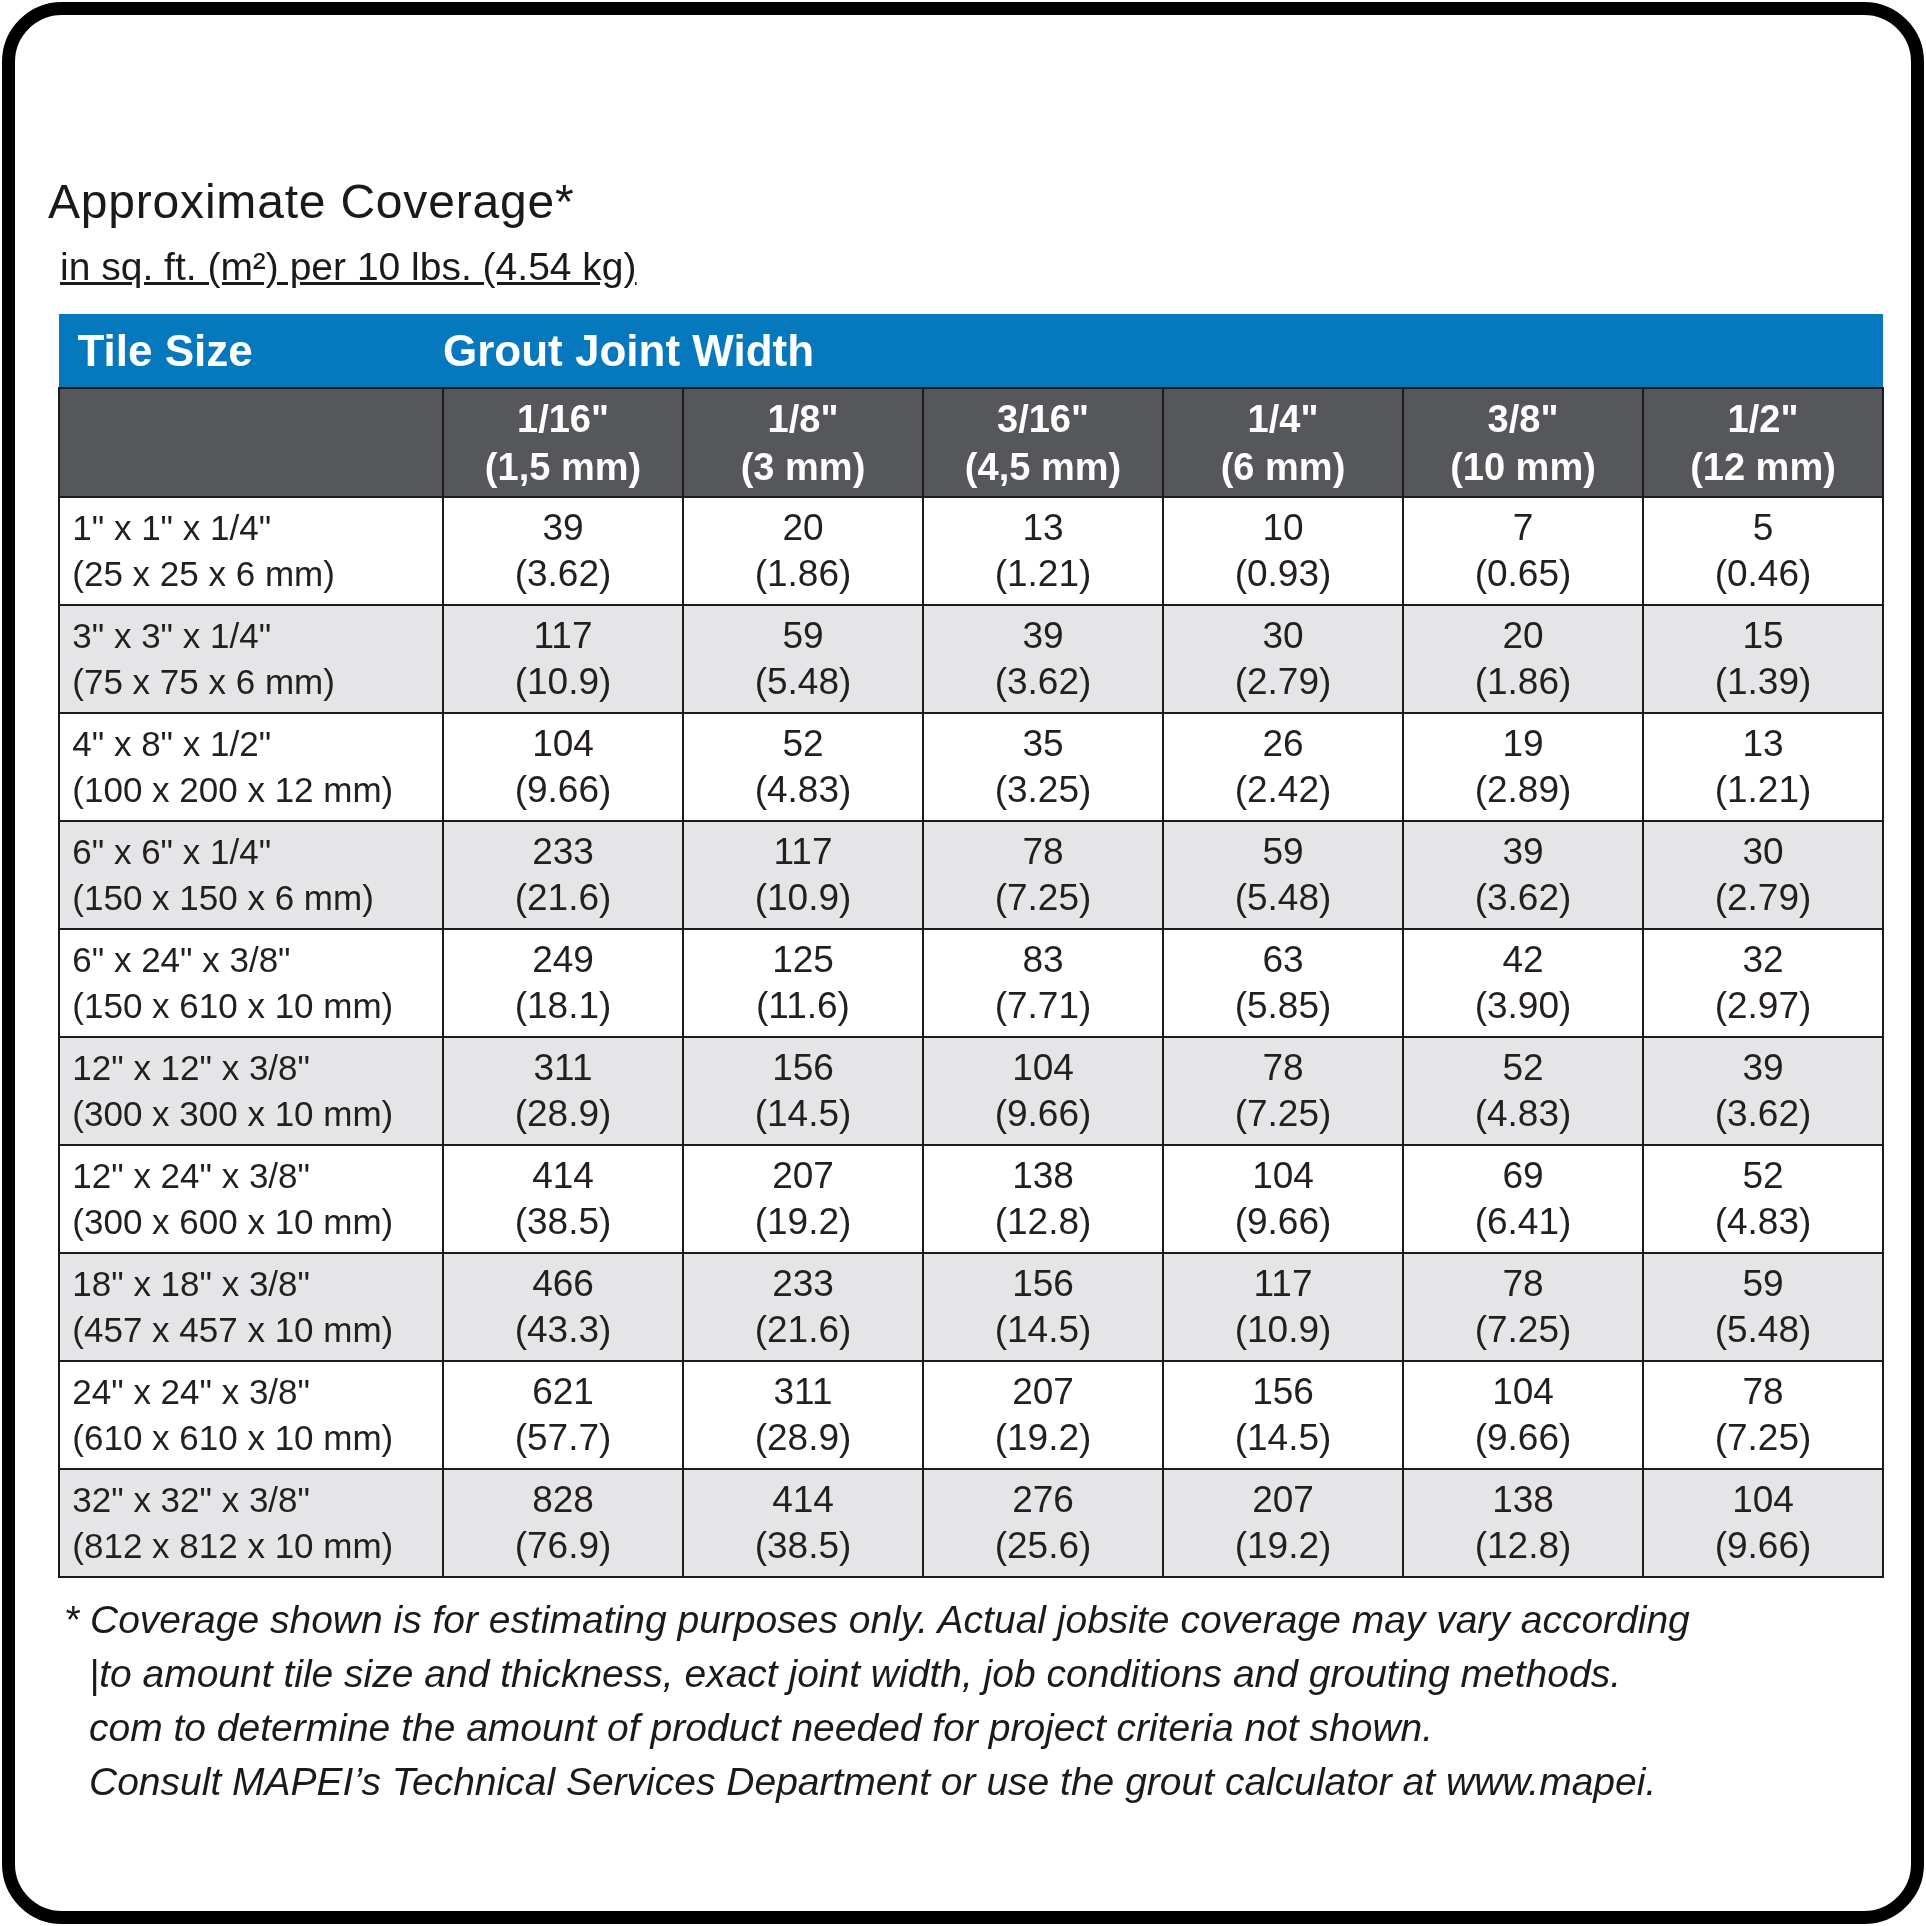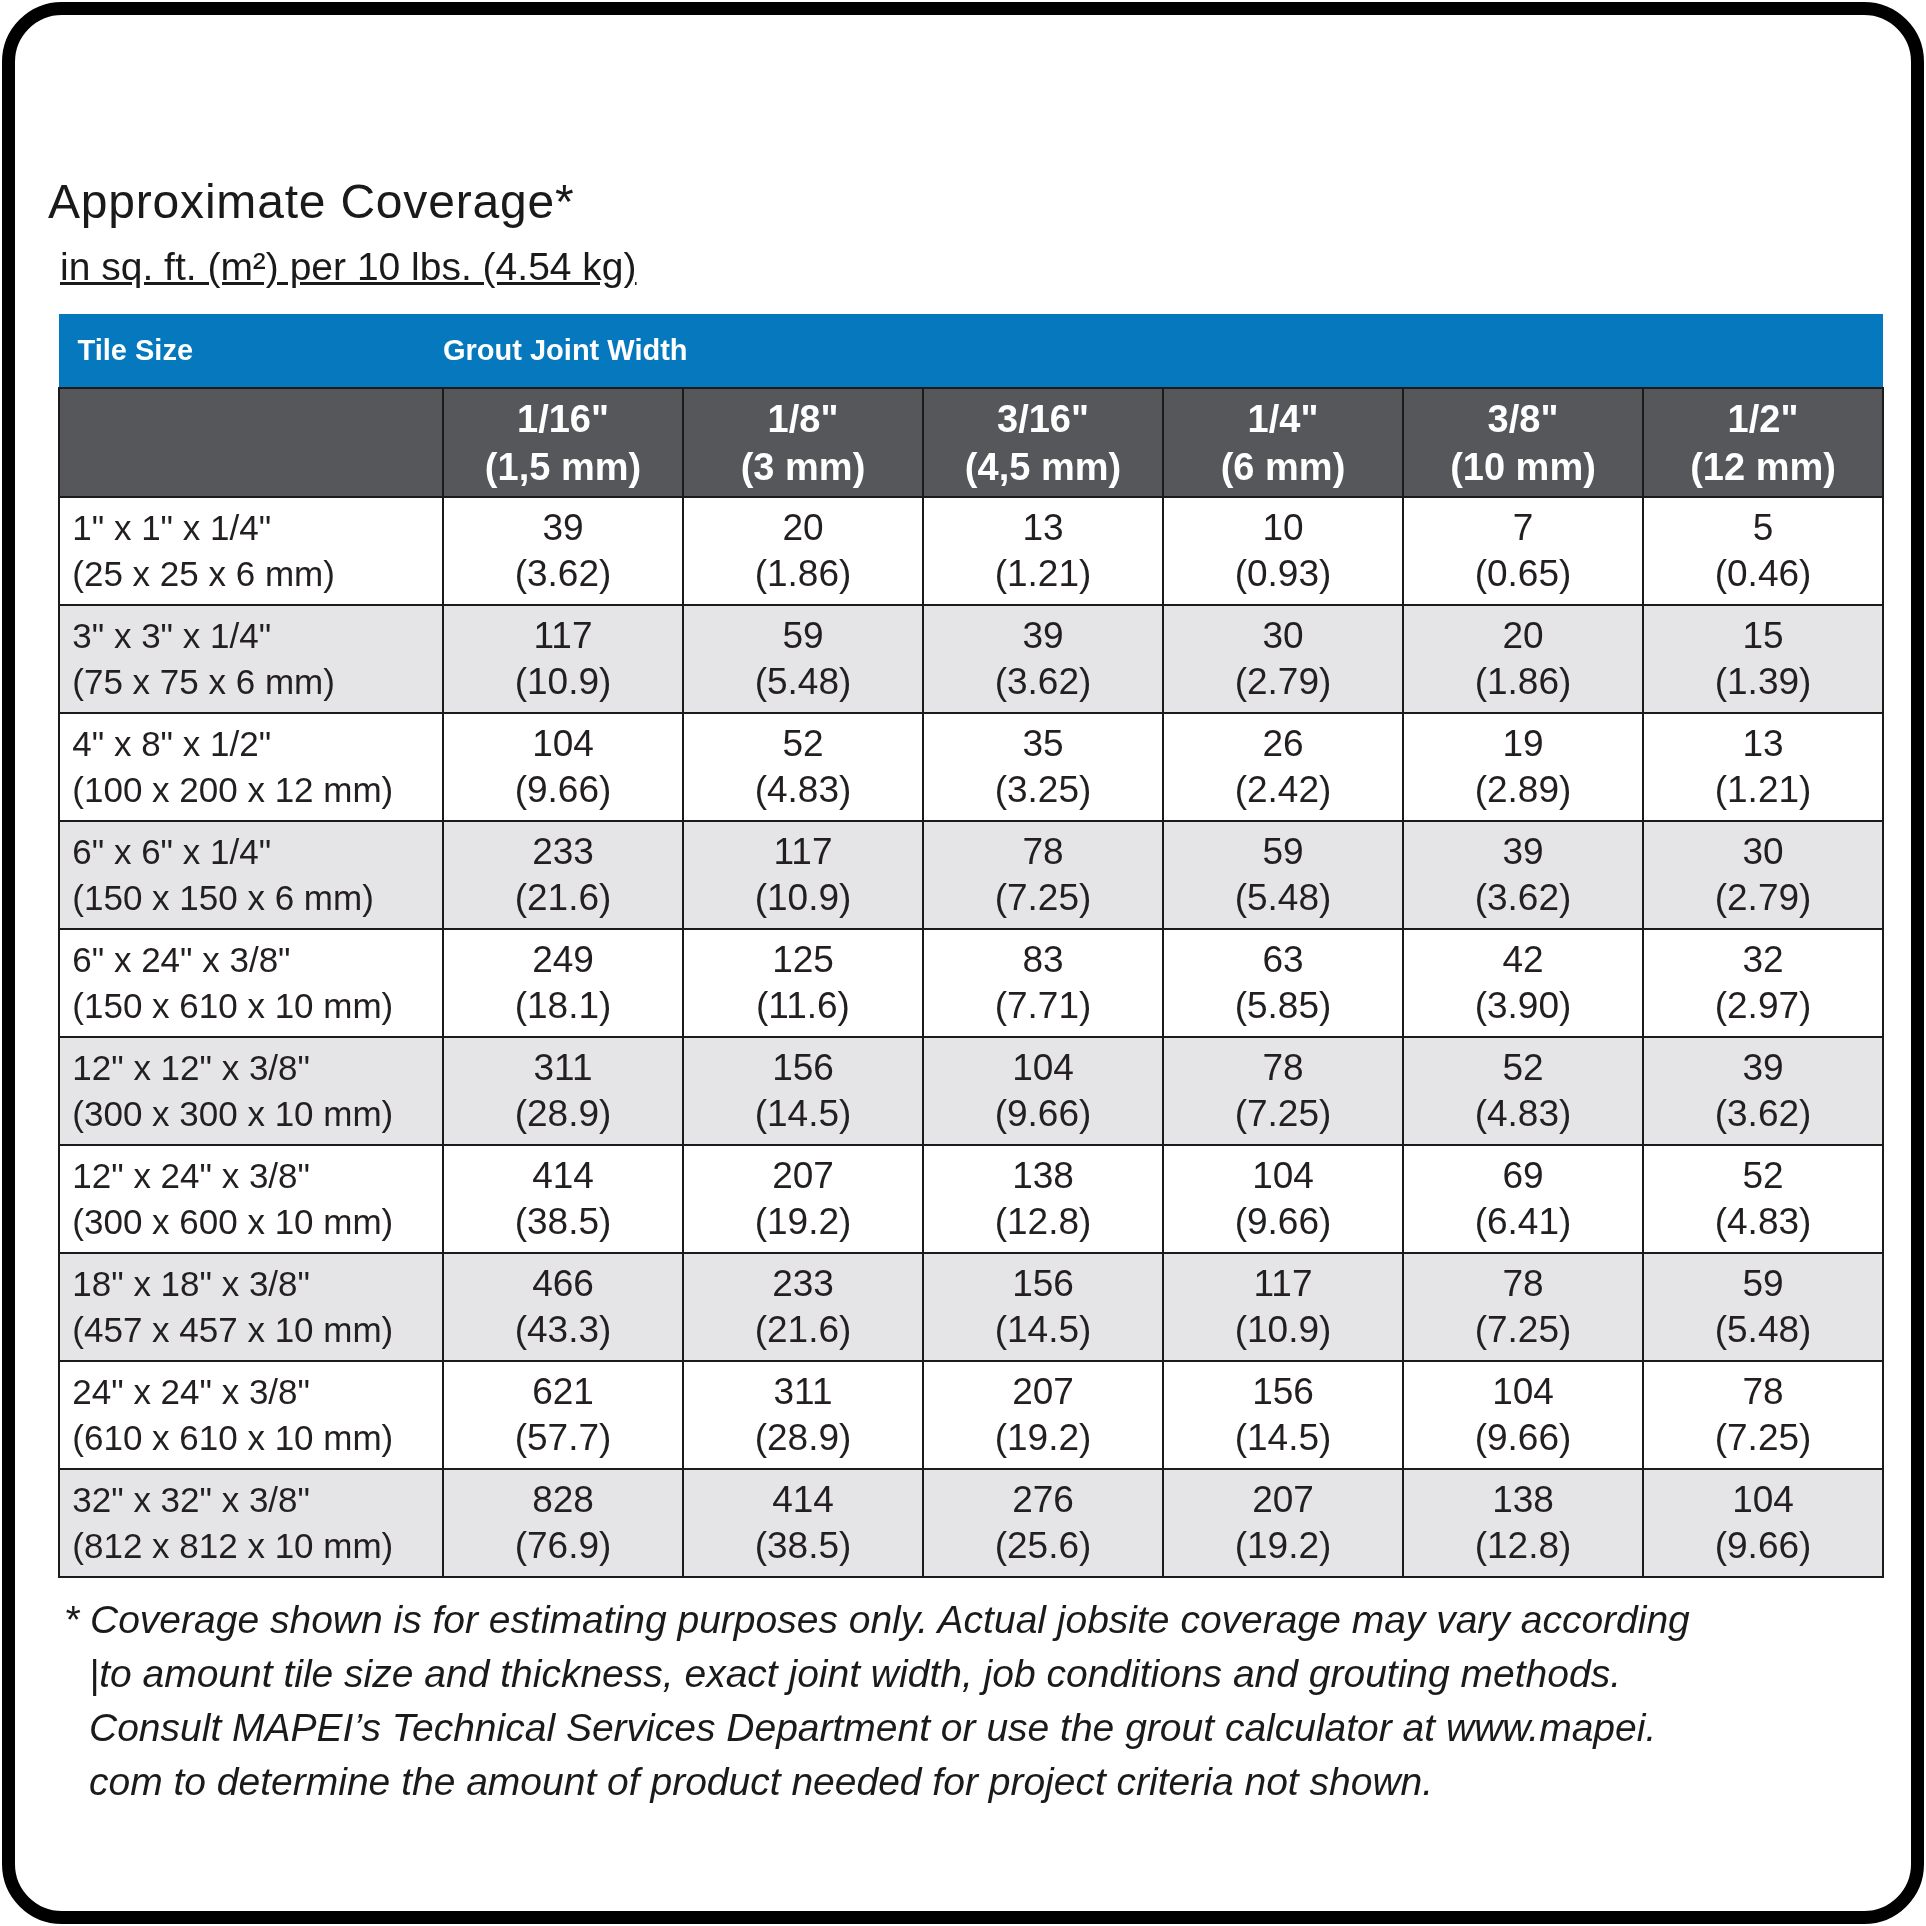--- a/index.html
+++ b/index.html
@@ -36,21 +36,21 @@
   table.coverage {
     position: absolute; left: 58px; top: 314px;
     width: 1823px;
     border-collapse: collapse;
     table-layout: fixed;
   }
   col.c-size { width: 384px; }
   col.c-val  { width: 240px; }
   tr.blue-row th {
     background: var(--blue); color: #fff;
-    height: 74px; font-size: 29px; font-weight: bold;
+    height: 74px; font-size: 44px; font-weight: bold;
     border: none; vertical-align: middle;
   }
   tr.blue-row th.tile { text-align: left; padding-left: 18.5px; }
   tr.blue-row th.gjw  { text-align: left; }
   tr.dark-row th {
     background: var(--dark); color: #fff;
     height: 109px; font-size: 38px; font-weight: bold;
     line-height: 48px; text-align: center; vertical-align: middle;
     border: 2.3px solid var(--line);
   }
@@ -426,16 +426,16 @@
           <div>104</div>
           <div>(9.66)</div>
         </td>
       </tr>
     </tbody>
 </table>
 
 <div class="footnote" id="footnote">
     <div class="fn-line">* Coverage shown is for estimating purposes only. Actual jobsite coverage may vary according</div>
     <div class="fn-line indent">|to amount tile size and thickness, exact joint width, job conditions and grouting methods.</div>
+    <div class="fn-line indent">com to determine the amount of product needed for project criteria not shown.</div>
     <div class="fn-line indent">Consult MAPEI’s Technical Services Department or use the grout calculator at www.mapei.</div>
-    <div class="fn-line indent">com to determine the amount of product needed for project criteria not shown.</div>
   </div>
 
 
 </body></html>

